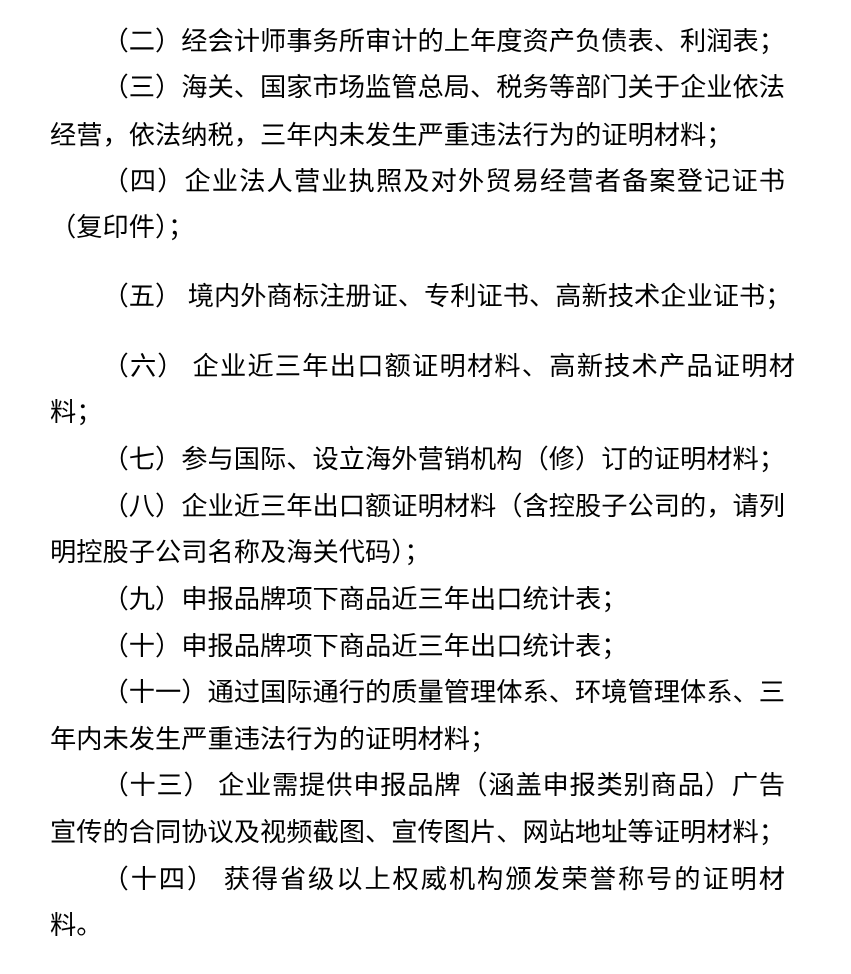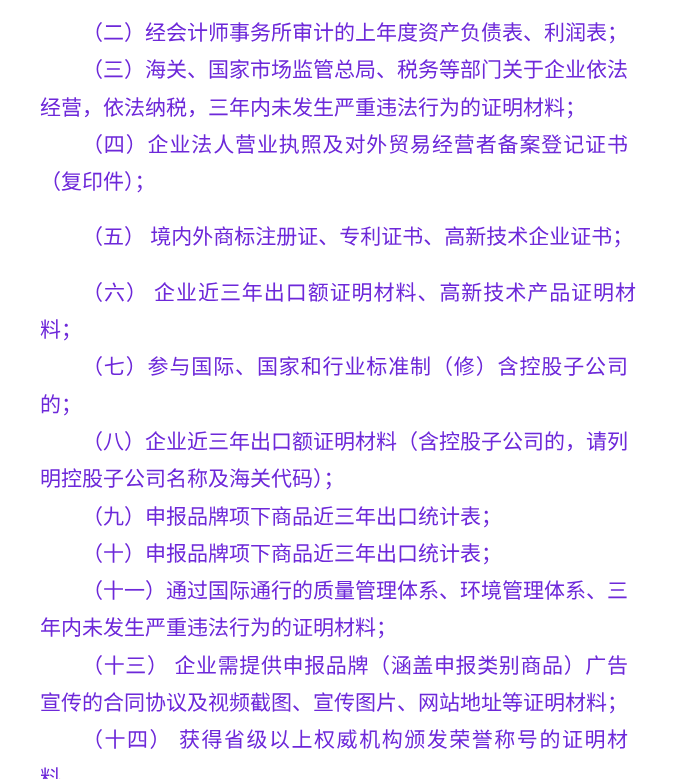--- a/index.html
+++ b/index.html
@@ -7,21 +7,21 @@
     padding: 0;
     background: #ffffff;
   }
   .page {
     box-sizing: border-box;
     width: 681px;
     height: 779px;
     margin: 0;
     padding: 15px 53px 0 40px;
     background: #ffffff;
-    color: #6d28d9;
+    color: #000000;
     font-family: "Liberation Serif", "DejaVu Serif", serif;
     font-size: 21px;
     line-height: 37.3px;
     overflow: hidden;
   }
   .para {
     margin: 0;
     padding: 0;
     text-indent: 2em;
     text-align: justify;
@@ -37,20 +37,20 @@
 </style>
 </head>
 <body>
 
 <div class="page">
   <p class="para">（二）经会计师事务所审计的上年度资产负债表、利润表；</p>
   <p class="para">（三）海关、国家市场监管总局、税务等部门关于企业依法经营，依法纳税，三年内未发生严重违法行为的证明材料；</p>
   <p class="para">（四）企业法人营业执照及对外贸易经营者备案登记证书（复印件）；</p>
   <p class="para tight">（五） 境内外商标注册证、专利证书、高新技术企业证书；</p>
   <p class="para tight">（六） 企业近三年出口额证明材料、高新技术产品证明材料；</p>
-  <p class="para">（七）参与国际、国家和行业标准制（修）含控股子公司的；</p>
+  <p class="para">（七）参与国际、设立海外营销机构（修）订的证明材料；</p>
   <p class="para">（八）企业近三年出口额证明材料（含控股子公司的，请列明控股子公司名称及海关代码）；</p>
   <p class="para">（九）申报品牌项下商品近三年出口统计表；</p>
   <p class="para">（十）申报品牌项下商品近三年出口统计表；</p>
   <p class="para">（十一）通过国际通行的质量管理体系、环境管理体系、三年内未发生严重违法行为的证明材料；</p>
   <p class="para">（十三） 企业需提供申报品牌（涵盖申报类别商品）广告宣传的合同协议及视频截图、宣传图片、网站地址等证明材料；</p>
   <p class="para">（十四） 获得省级以上权威机构颁发荣誉称号的证明材料。</p>
 </div>
 
 </body></html>

